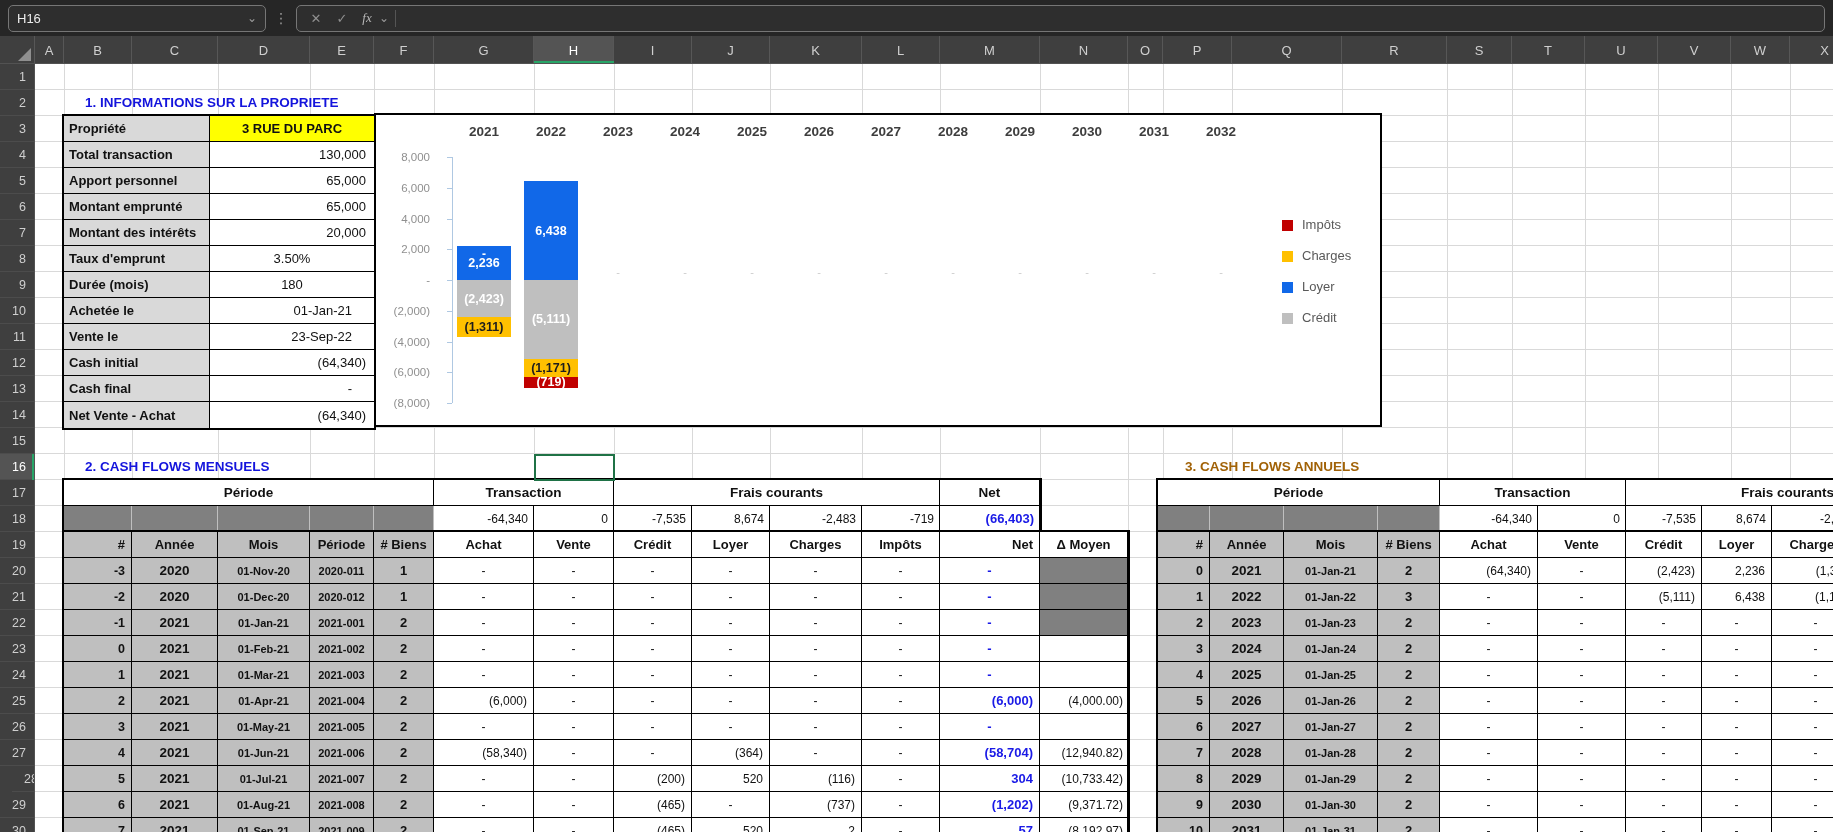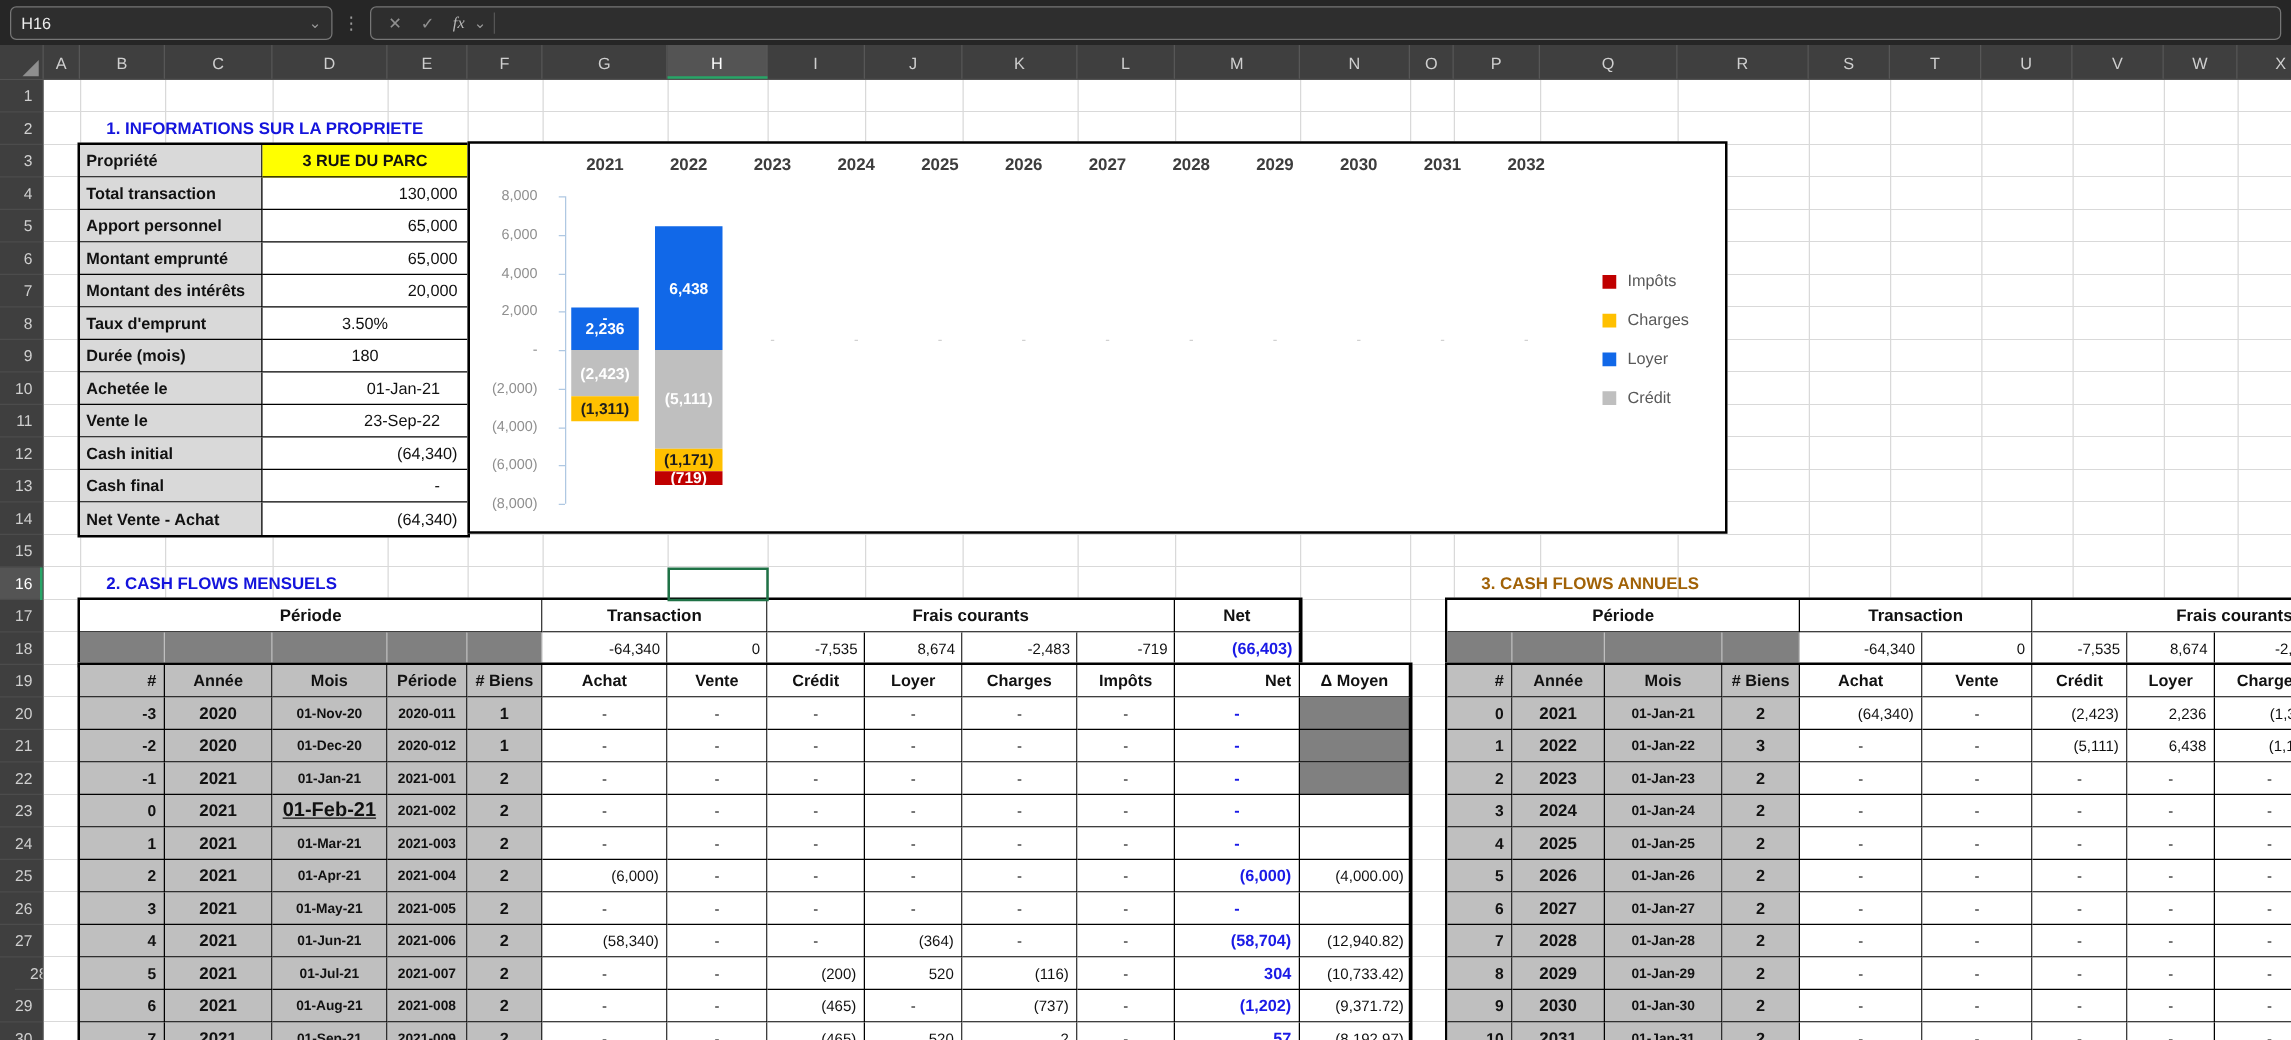--- a/index.html
+++ b/index.html
@@ -322,21 +322,21 @@
         <div class="cell" style="position: absolute; left: 370px; top: 78px; width: 100px; height: 26px; background: rgb(255, 255, 255); border-right: 1px solid rgb(0, 0, 0); border-bottom: 1px solid rgb(0, 0, 0); font-weight: normal; font-size: 12px; color: rgb(17, 17, 17); justify-content: center; padding-right: 0px;">-</div>
         <div class="cell" style="position: absolute; left: 470px; top: 78px; width: 80px; height: 26px; background: rgb(255, 255, 255); border-right: 1px solid rgb(0, 0, 0); border-bottom: 1px solid rgb(0, 0, 0); font-weight: normal; font-size: 12px; color: rgb(17, 17, 17); justify-content: center; padding-right: 0px;">-</div>
         <div class="cell" style="position: absolute; left: 550px; top: 78px; width: 78px; height: 26px; background: rgb(255, 255, 255); border-right: 1px solid rgb(0, 0, 0); border-bottom: 1px solid rgb(0, 0, 0); font-weight: normal; font-size: 12px; color: rgb(17, 17, 17); justify-content: center; padding-right: 0px;">-</div>
         <div class="cell" style="position: absolute; left: 628px; top: 78px; width: 78px; height: 26px; background: rgb(255, 255, 255); border-right: 1px solid rgb(0, 0, 0); border-bottom: 1px solid rgb(0, 0, 0); font-weight: normal; font-size: 12px; color: rgb(17, 17, 17); justify-content: center; padding-right: 0px;">-</div>
         <div class="cell" style="position: absolute; left: 706px; top: 78px; width: 92px; height: 26px; background: rgb(255, 255, 255); border-right: 1px solid rgb(0, 0, 0); border-bottom: 1px solid rgb(0, 0, 0); font-weight: normal; font-size: 12px; color: rgb(17, 17, 17); justify-content: center; padding-right: 0px;">-</div>
         <div class="cell" style="position: absolute; left: 798px; top: 78px; width: 78px; height: 26px; background: rgb(255, 255, 255); border-right: 1px solid rgb(0, 0, 0); border-bottom: 1px solid rgb(0, 0, 0); font-weight: normal; font-size: 12px; color: rgb(17, 17, 17); justify-content: center; padding-right: 0px;">-</div>
         <div class="cell" style="position: absolute; left: 876px; top: 78px; width: 100px; height: 26px; background: rgb(255, 255, 255); border-right: 1px solid rgb(0, 0, 0); border-bottom: 1px solid rgb(0, 0, 0); font-weight: bold; font-size: 13px; color: rgb(26, 26, 230); justify-content: center; padding-right: 0px;">-</div>
         <div class="cell" style="position: absolute; left: 976px; top: 78px; width: 88px; height: 26px; background: rgb(128, 128, 128); border-right: 1px solid rgb(0, 0, 0); border-bottom: 1px solid rgb(0, 0, 0); font-weight: normal; font-size: 12px; color: rgb(17, 17, 17); justify-content: flex-end; padding-right: 4px;"></div>
         <div class="cell" style="position: absolute; left: 0px; top: 104px; width: 68px; height: 26px; background: rgb(191, 191, 191); border-right: 1px solid rgb(0, 0, 0); border-bottom: 1px solid rgb(0, 0, 0); font-weight: bold; font-size: 12.5px; color: rgb(17, 17, 17); justify-content: flex-end; padding-right: 6px;">0</div>
         <div class="cell" style="position: absolute; left: 68px; top: 104px; width: 86px; height: 26px; background: rgb(191, 191, 191); border-right: 1px solid rgb(0, 0, 0); border-bottom: 1px solid rgb(0, 0, 0); font-weight: bold; font-size: 13.5px; color: rgb(17, 17, 17); justify-content: center; padding-right: 0px;">2021</div>
-        <div class="cell" style="position: absolute; left: 154px; top: 104px; width: 92px; height: 26px; background: rgb(191, 191, 191); border-right: 1px solid rgb(0, 0, 0); border-bottom: 1px solid rgb(0, 0, 0); font-weight: bold; font-size: 16px; color: rgb(17, 17, 17); justify-content: center; padding-right: 0px; text-decoration: underline;">01-Feb-21</div>
+        <div class="cell" style="position: absolute; left: 154px; top: 104px; width: 92px; height: 26px; background: rgb(191, 191, 191); border-right: 1px solid rgb(0, 0, 0); border-bottom: 1px solid rgb(0, 0, 0); font-weight: bold; font-size: 11px; color: rgb(17, 17, 17); justify-content: center; padding-right: 0px;">01-Feb-21</div>
         <div class="cell" style="position: absolute; left: 246px; top: 104px; width: 64px; height: 26px; background: rgb(191, 191, 191); border-right: 1px solid rgb(0, 0, 0); border-bottom: 1px solid rgb(0, 0, 0); font-weight: bold; font-size: 11px; color: rgb(17, 17, 17); justify-content: center; padding-right: 0px;">2021-002</div>
         <div class="cell" style="position: absolute; left: 310px; top: 104px; width: 60px; height: 26px; background: rgb(191, 191, 191); border-right: 1px solid rgb(0, 0, 0); border-bottom: 1px solid rgb(0, 0, 0); font-weight: bold; font-size: 13px; color: rgb(17, 17, 17); justify-content: center; padding-right: 0px;">2</div>
         <div class="cell" style="position: absolute; left: 370px; top: 104px; width: 100px; height: 26px; background: rgb(255, 255, 255); border-right: 1px solid rgb(0, 0, 0); border-bottom: 1px solid rgb(0, 0, 0); font-weight: normal; font-size: 12px; color: rgb(17, 17, 17); justify-content: center; padding-right: 0px;">-</div>
         <div class="cell" style="position: absolute; left: 470px; top: 104px; width: 80px; height: 26px; background: rgb(255, 255, 255); border-right: 1px solid rgb(0, 0, 0); border-bottom: 1px solid rgb(0, 0, 0); font-weight: normal; font-size: 12px; color: rgb(17, 17, 17); justify-content: center; padding-right: 0px;">-</div>
         <div class="cell" style="position: absolute; left: 550px; top: 104px; width: 78px; height: 26px; background: rgb(255, 255, 255); border-right: 1px solid rgb(0, 0, 0); border-bottom: 1px solid rgb(0, 0, 0); font-weight: normal; font-size: 12px; color: rgb(17, 17, 17); justify-content: center; padding-right: 0px;">-</div>
         <div class="cell" style="position: absolute; left: 628px; top: 104px; width: 78px; height: 26px; background: rgb(255, 255, 255); border-right: 1px solid rgb(0, 0, 0); border-bottom: 1px solid rgb(0, 0, 0); font-weight: normal; font-size: 12px; color: rgb(17, 17, 17); justify-content: center; padding-right: 0px;">-</div>
         <div class="cell" style="position: absolute; left: 706px; top: 104px; width: 92px; height: 26px; background: rgb(255, 255, 255); border-right: 1px solid rgb(0, 0, 0); border-bottom: 1px solid rgb(0, 0, 0); font-weight: normal; font-size: 12px; color: rgb(17, 17, 17); justify-content: center; padding-right: 0px;">-</div>
         <div class="cell" style="position: absolute; left: 798px; top: 104px; width: 78px; height: 26px; background: rgb(255, 255, 255); border-right: 1px solid rgb(0, 0, 0); border-bottom: 1px solid rgb(0, 0, 0); font-weight: normal; font-size: 12px; color: rgb(17, 17, 17); justify-content: center; padding-right: 0px;">-</div>
         <div class="cell" style="position: absolute; left: 876px; top: 104px; width: 100px; height: 26px; background: rgb(255, 255, 255); border-right: 1px solid rgb(0, 0, 0); border-bottom: 1px solid rgb(0, 0, 0); font-weight: bold; font-size: 13px; color: rgb(26, 26, 230); justify-content: center; padding-right: 0px;">-</div>
         <div class="cell" style="position: absolute; left: 976px; top: 104px; width: 88px; height: 26px; background: rgb(255, 255, 255); border-right: 1px solid rgb(0, 0, 0); border-bottom: 1px solid rgb(0, 0, 0); font-weight: normal; font-size: 12px; color: rgb(17, 17, 17); justify-content: flex-end; padding-right: 4px;"></div>

